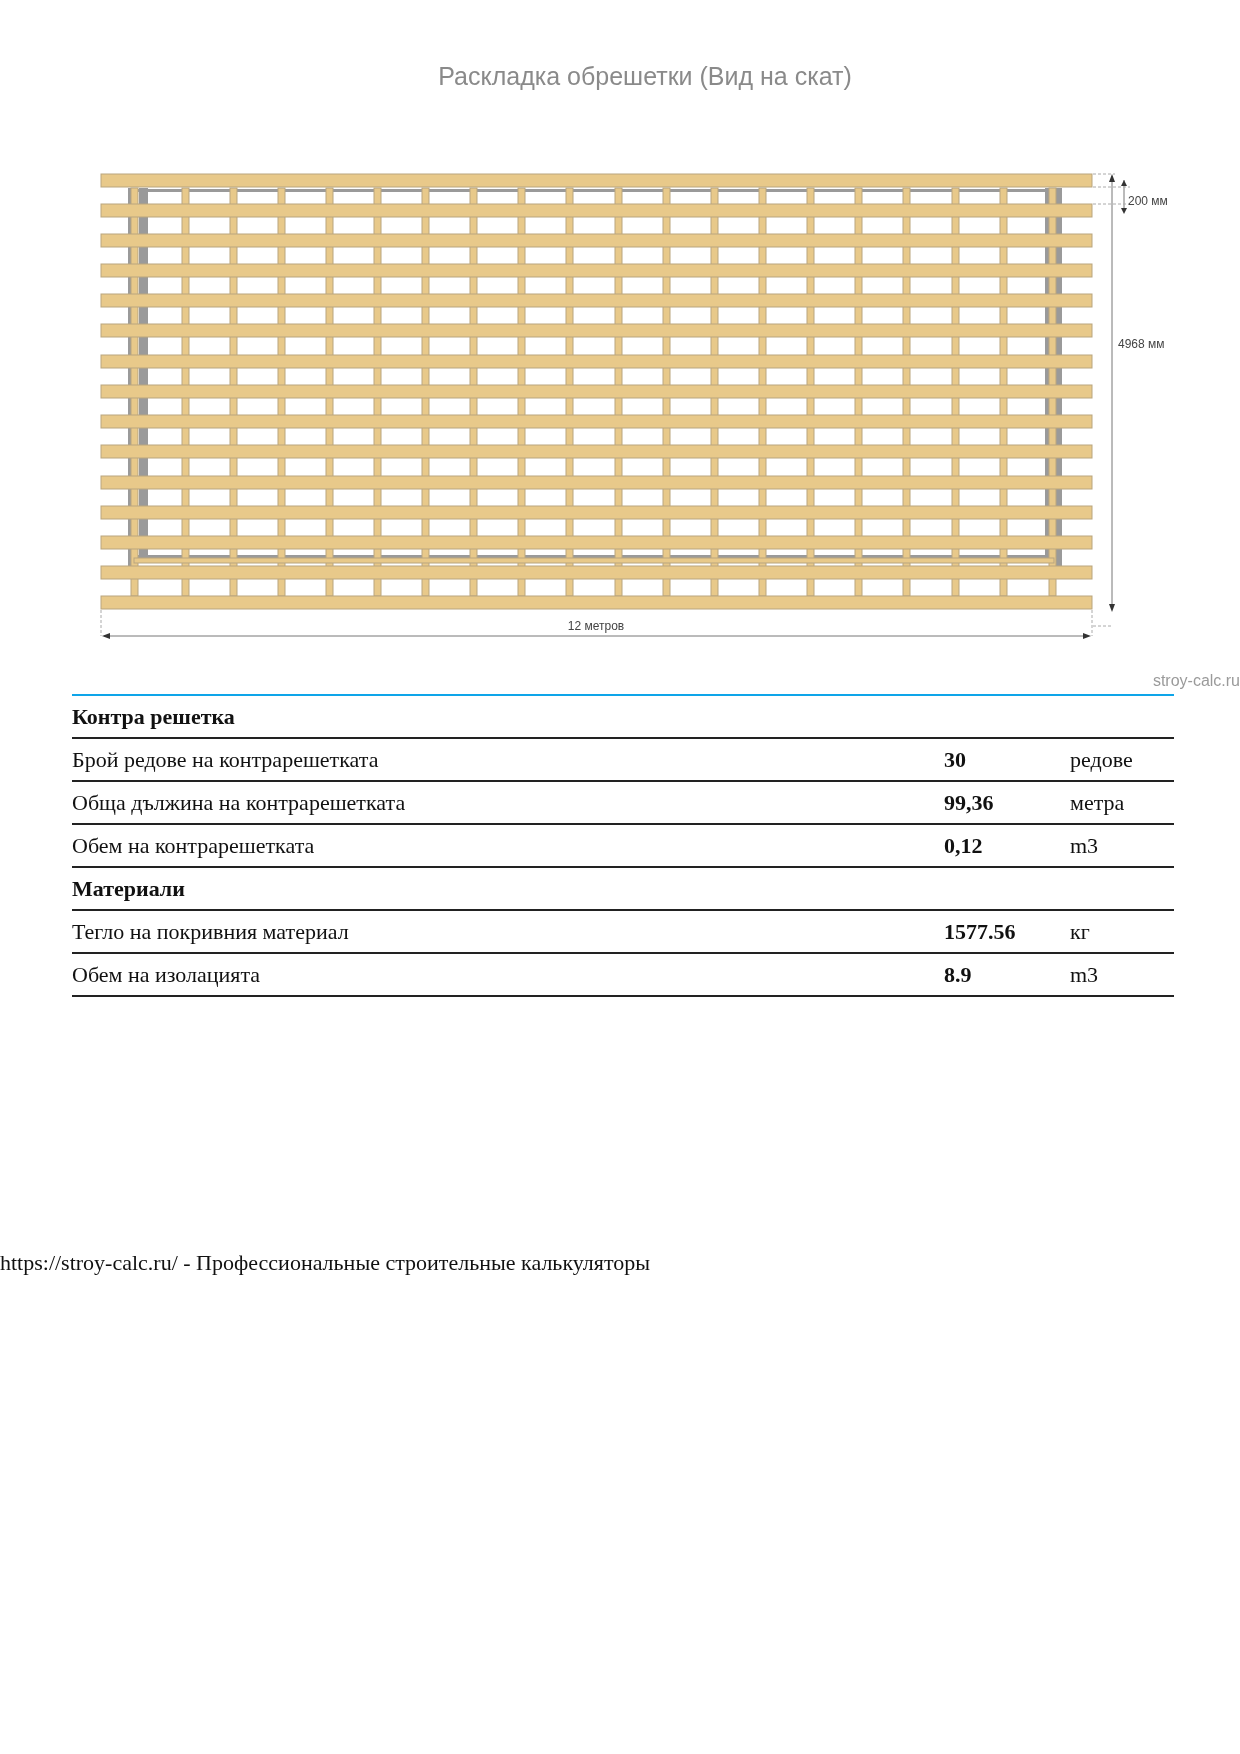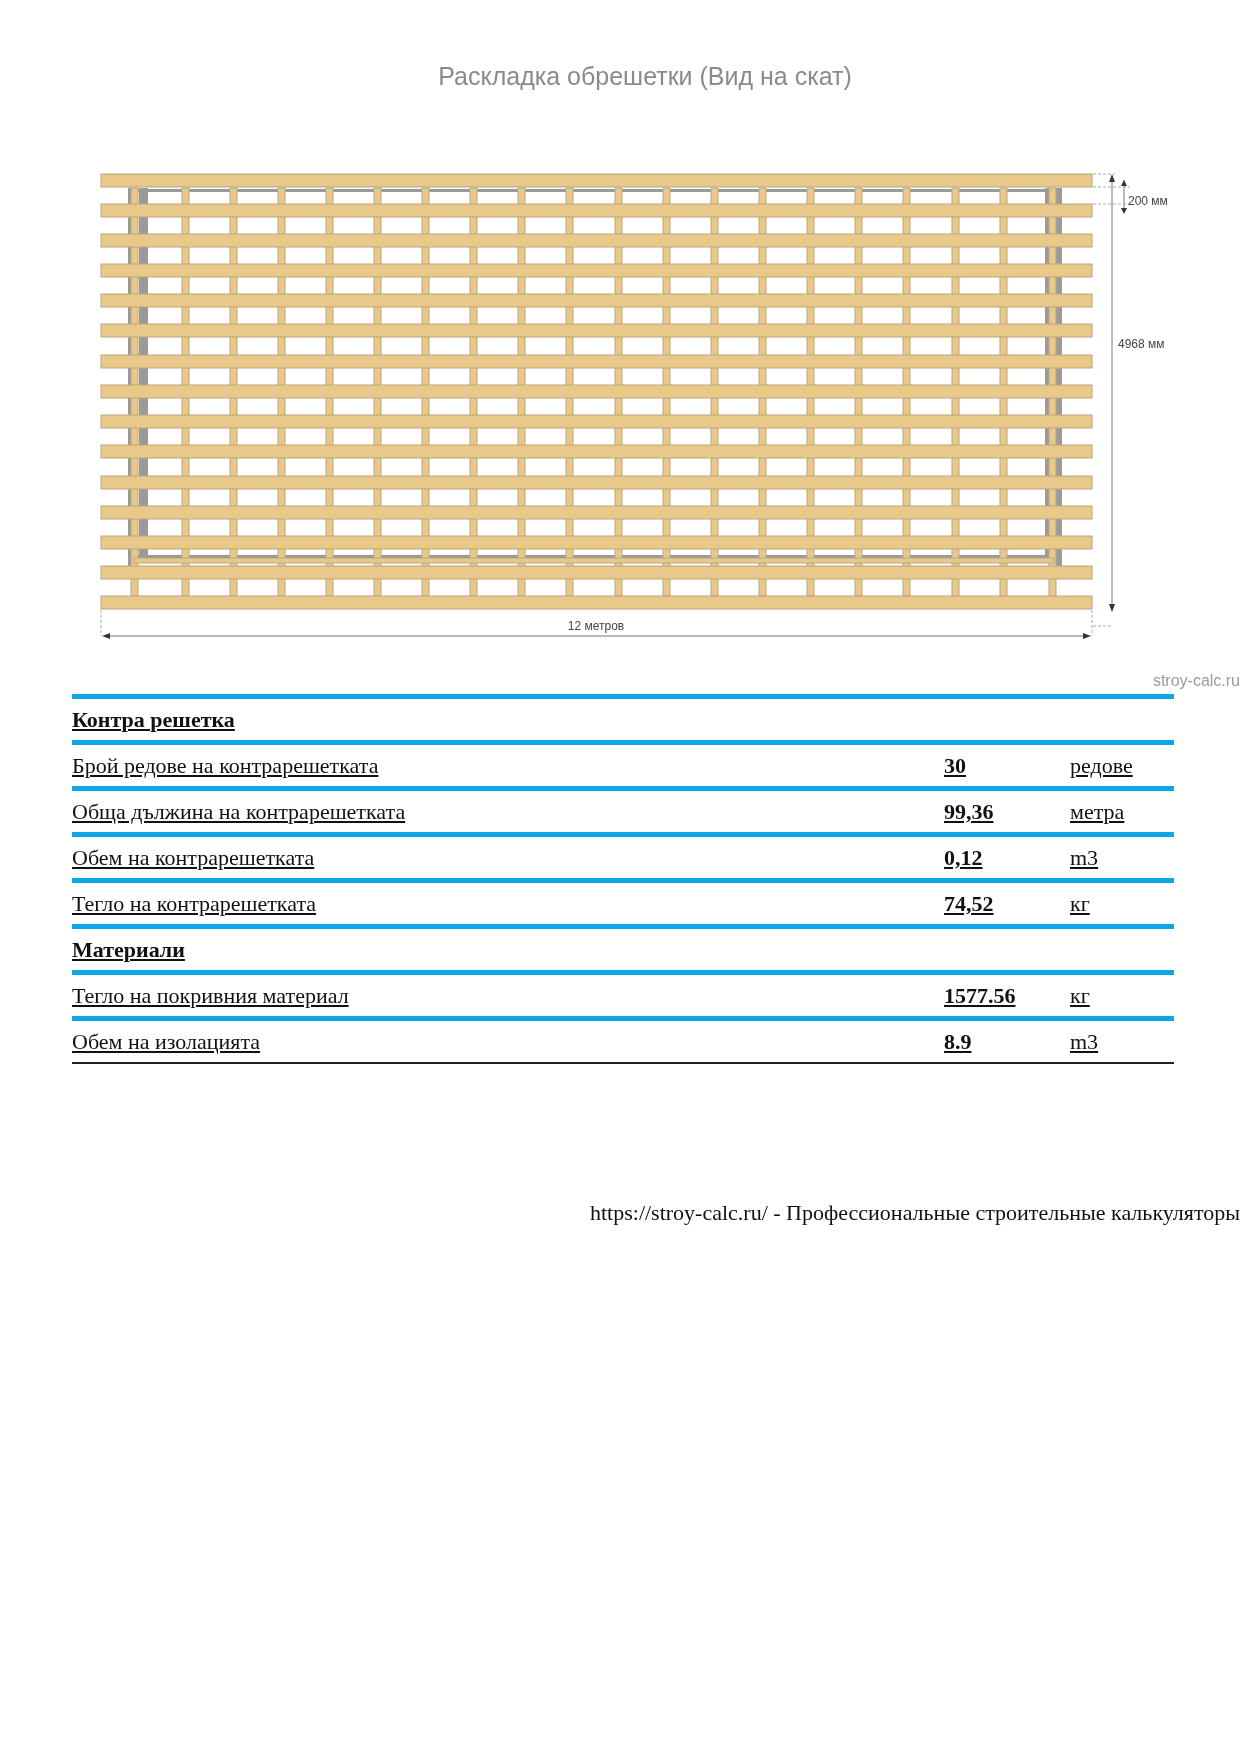--- a/index.html
+++ b/index.html
@@ -12,29 +12,29 @@
   .watermark {
     position: absolute; left: 0; width: 1240px; top: 672px; text-align: right;
     font-family: "Liberation Sans", sans-serif; font-size: 16px; color: #9a9a9a;
   }
   table.results {
     position: absolute; left: 72px; top: 694px; width: 1102px;
     border-collapse: collapse;
     font-family: "Liberation Serif", serif; font-size: 22px; color: #111;
   }
   table.results td {
-    border-top: 5px solid #0ea5e9; border-bottom: 2px solid #222;
-    height: 41px; padding: 0; vertical-align: middle; text-decoration: underline;
+    border-top: 2px solid #0ea5e9; border-bottom: 2px solid #222;
+    height: 41px; padding: 0; vertical-align: middle;
   }
   table.results td.label { width: 872px; }
   table.results td.value { width: 126px; font-weight: bold; }
   table.results td.unit { width: 104px; }
   table.results tr.section td { font-weight: bold; }
   .footer {
-    position: absolute; left: 0; width: 1240px; top: 1200px; text-align: right;
+    position: absolute; left: 0; width: 1240px; top: 1250px; text-align: left;
     font-family: "Liberation Serif", serif; font-size: 22px; color: #111;
   }
 </style>
 </head>
 <body>
 
 <div class="title">Раскладка обрешетки (Вид на скат)</div>
 
 <svg class="drawing" width="1240" height="700" viewBox="0 0 1240 700" xmlns="http://www.w3.org/2000/svg">
 
@@ -133,25 +133,20 @@
     <tr>
       <td class="label">Обща дължина на контрарешетката</td>
       <td class="value">99,36</td>
       <td class="unit">метра</td>
     </tr>
     <tr>
       <td class="label">Обем на контрарешетката</td>
       <td class="value">0,12</td>
       <td class="unit">m3</td>
     </tr>
-    <tr>
-      <td class="label">Тегло на контрарешетката</td>
-      <td class="value">74,52</td>
-      <td class="unit">кг</td>
-    </tr>
     <tr class="section">
       <td class="label">Материали</td>
       <td class="value"></td>
       <td class="unit"></td>
     </tr>
     <tr>
       <td class="label">Тегло на покривния материал</td>
       <td class="value">1577.56</td>
       <td class="unit">кг</td>
     </tr>

